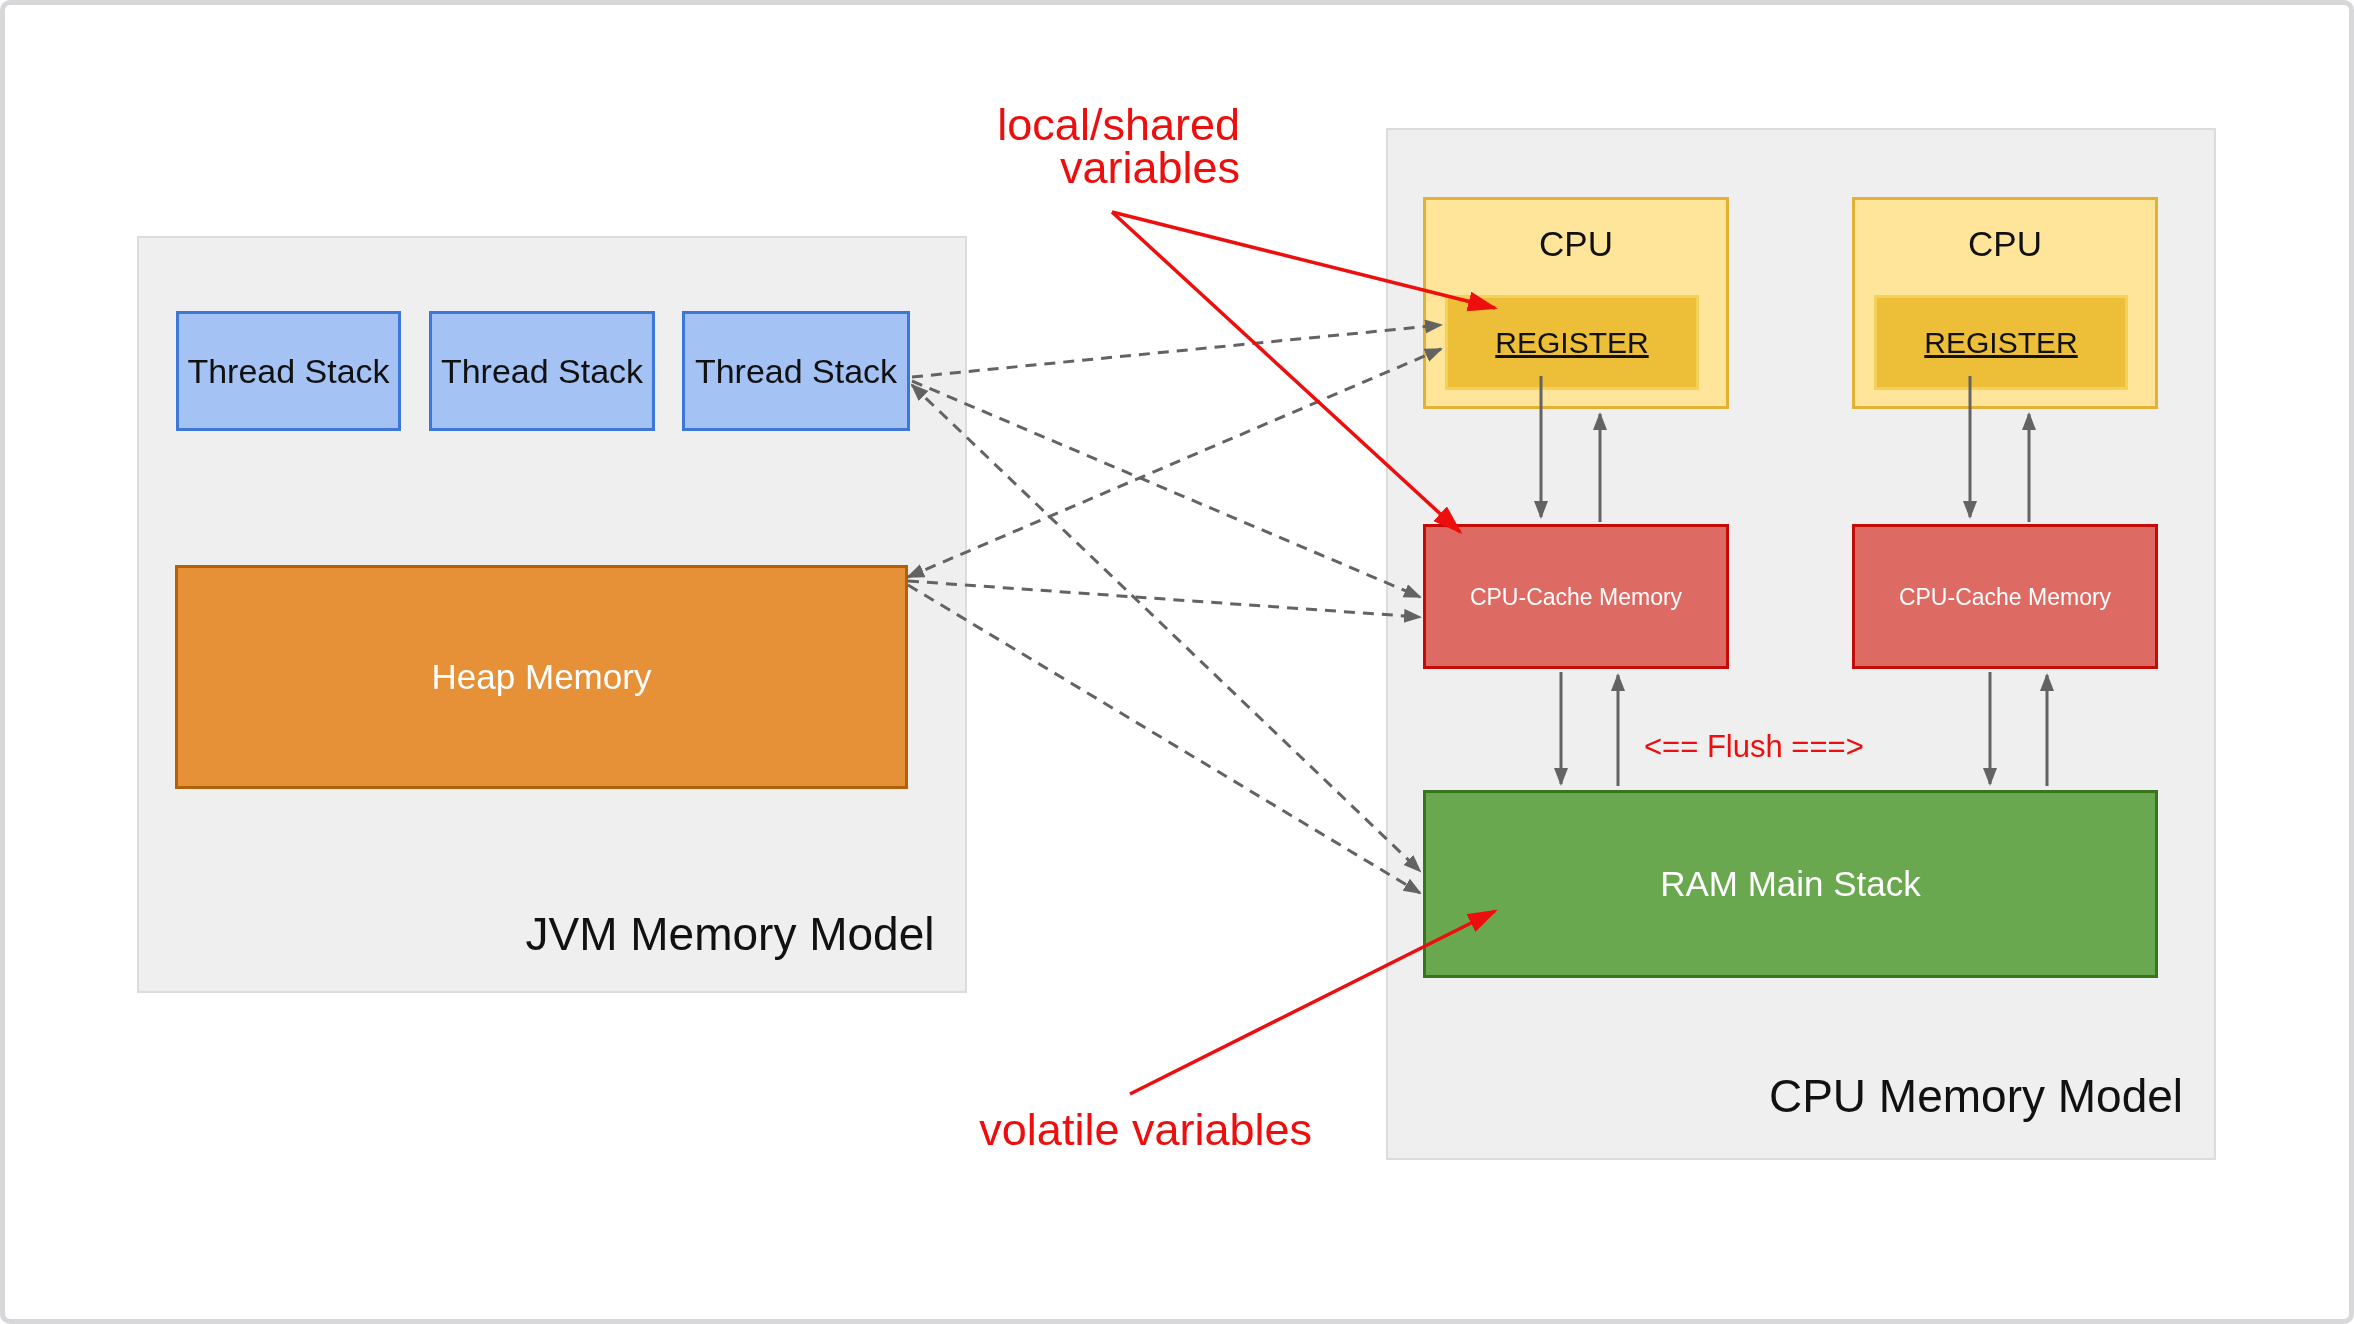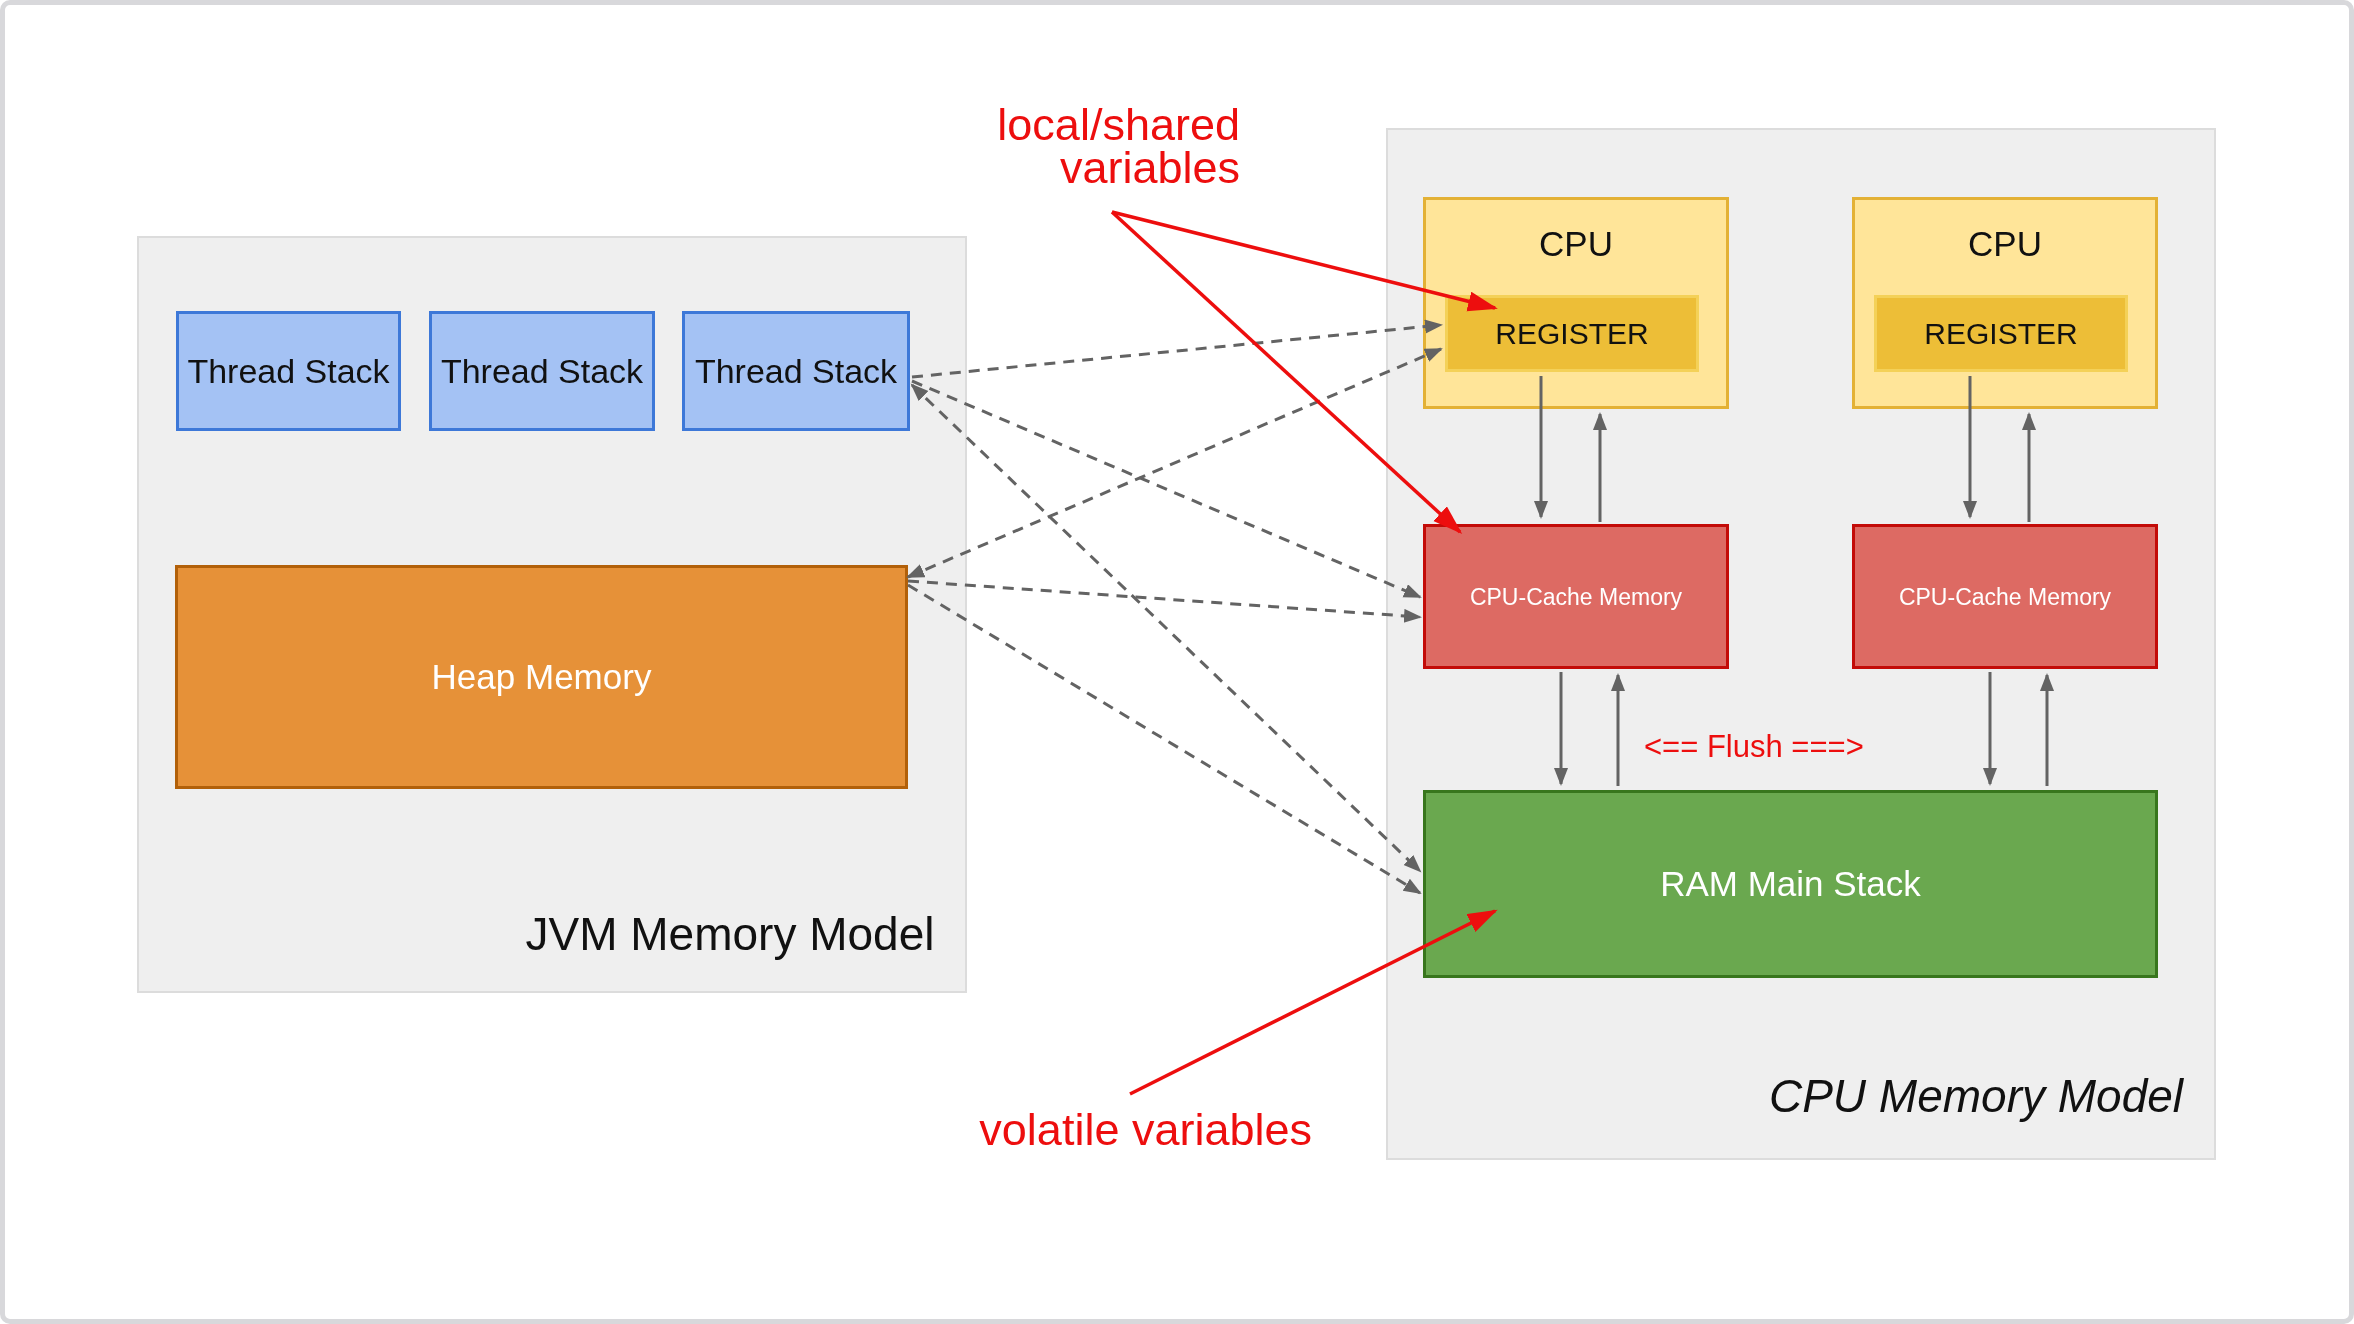--- a/index.html
+++ b/index.html
@@ -24,21 +24,21 @@
     border:5px solid var(--page-border); border-radius:10px;
   }
   .panel{position:absolute; background:var(--panel-fill); border:2px solid var(--panel-border); box-sizing:border-box;}
   .box{position:absolute; box-sizing:border-box; display:flex; align-items:center; justify-content:center; text-align:center;}
   .ts{left:0; top:0; width:225px; height:120px; background:var(--blue-fill); border:3px solid var(--blue-border);
       font-size:34px; line-height:44px; color:var(--text-black);}
   .heap{left:170px; top:560px; width:733px; height:224px; background:var(--orange-fill); border:3px solid var(--orange-border);
       font-size:35px; color:var(--text-white);}
   .cpu{width:306px; height:212px; background:var(--yellow-fill); border:3px solid var(--yellow-border);
       align-items:flex-start; padding-top:24px; font-size:35px;}
-  .reg{width:254px; height:77px; background:var(--gold-fill); border:3px solid var(--gold-border); font-size:30px;}
+  .reg{width:254px; height:95px; background:var(--gold-fill); border:3px solid var(--gold-border); font-size:30px;text-decoration:underline;}
   .cache{width:306px; height:145px; background:var(--red-fill); border:3px solid var(--red-border);
       font-size:23px; line-height:40px; color:var(--text-white); padding:0 40px;}
   .ram{left:1418px; top:785px; width:735px; height:188px; background:var(--green-fill); border:3px solid var(--green-border);
       font-size:35px; color:var(--text-white);}
   .panel-label{position:absolute; font-size:46px; color:var(--text-black); text-align:center; width:600px;}
   .red-note{position:absolute; color:var(--accent-red); font-size:45px; line-height:43px; text-align:right;}
   .flush{position:absolute; color:var(--accent-red); font-size:31px; text-align:left; width:300px;}
   svg.overlay{position:absolute; left:0; top:0; z-index:5; pointer-events:none;}
   .dash{stroke:var(--line-gray); stroke-width:3; stroke-dasharray:11 8; fill:none;}
   .solid{stroke:var(--line-gray); stroke-width:3; fill:none;}
@@ -87,21 +87,21 @@
     <span>CPU-Cache Memory</span>
   </div>
   <div class="box cache" style="left:1847px; top:519px;">
     <span>CPU-Cache Memory</span>
   </div>
 
   <div class="box ram">
     <span>RAM Main Stack</span>
   </div>
 
-  <div class="panel-label" style="left:1671px; top:1064px;font-style:italic;">CPU Memory Model</div>
+  <div class="panel-label" style="left:1671px; top:1064px;">CPU Memory Model</div>
 
   <div class="flush" style="left:1639px; top:724px;">&lt;== Flush ===&gt;</div>
 
   <div class="red-note" style="left:975px; top:98px; width:260px;">local/shared variables</div>
   <div class="red-note" style="left:947px; top:1103px; width:360px;">volatile variables</div>
 
   <svg class="overlay" width="2354" height="1324" viewBox="0 0 2354 1324">
     <defs>
       <marker id="ah-gray" markerUnits="userSpaceOnUse" markerWidth="20" markerHeight="16" refX="16" refY="7" orient="auto">
         <path d="M0,0 L18,7 L0,14 Z" fill="#636363"></path>

